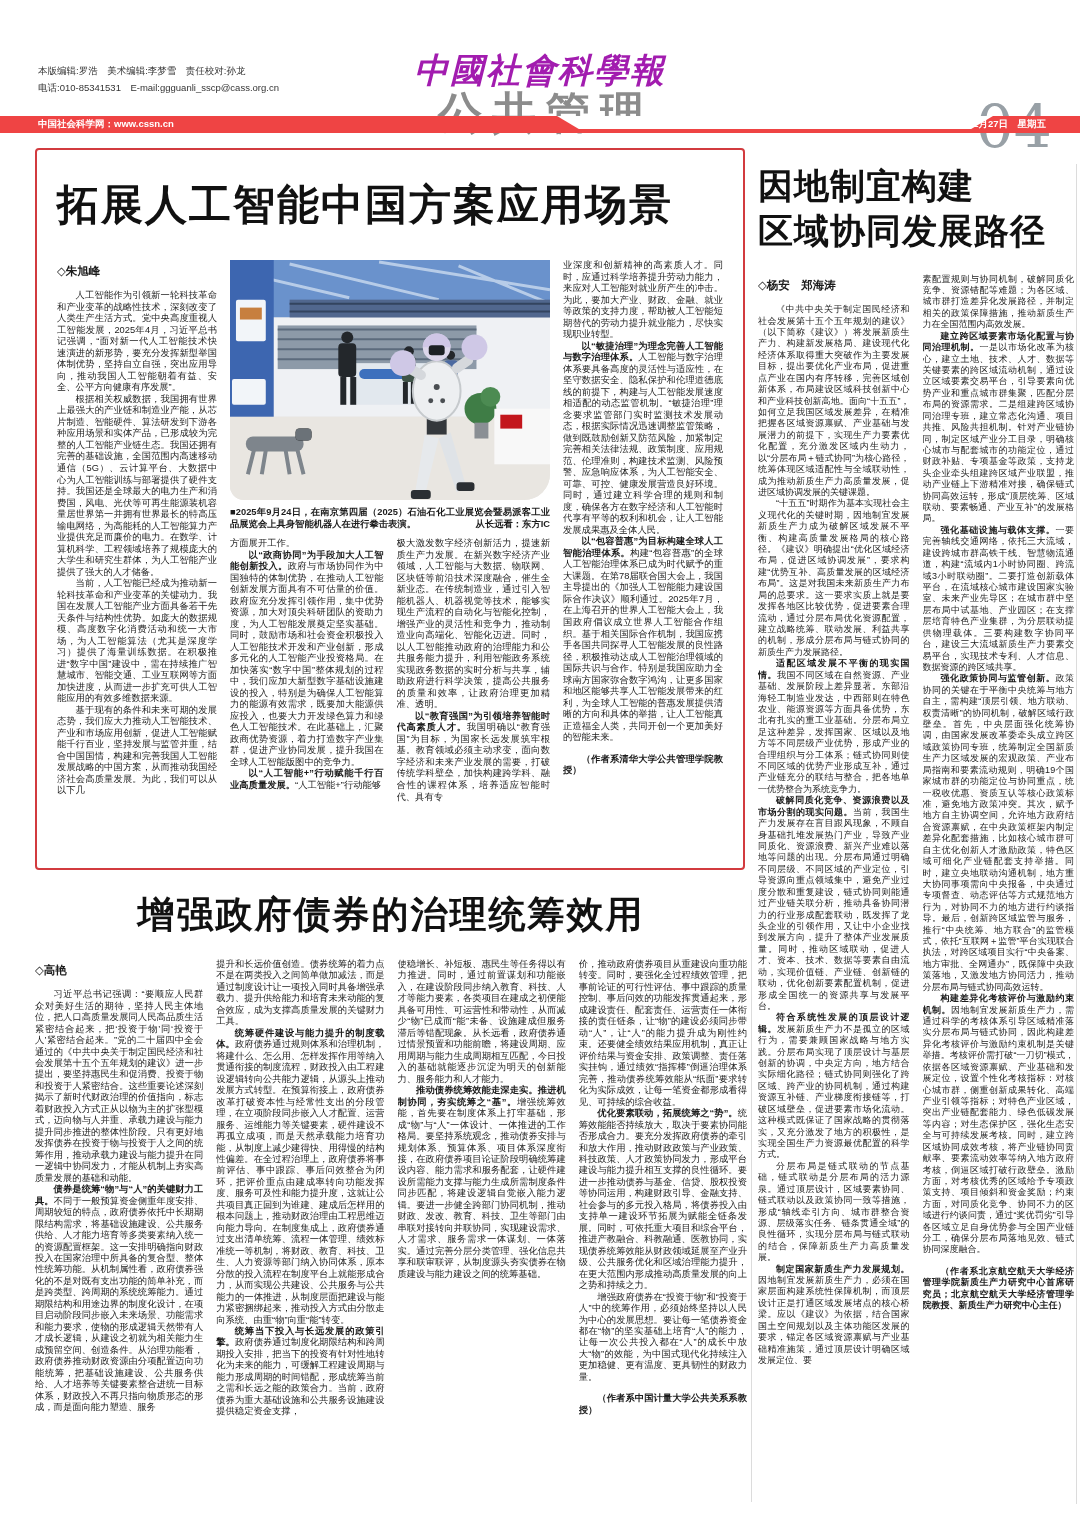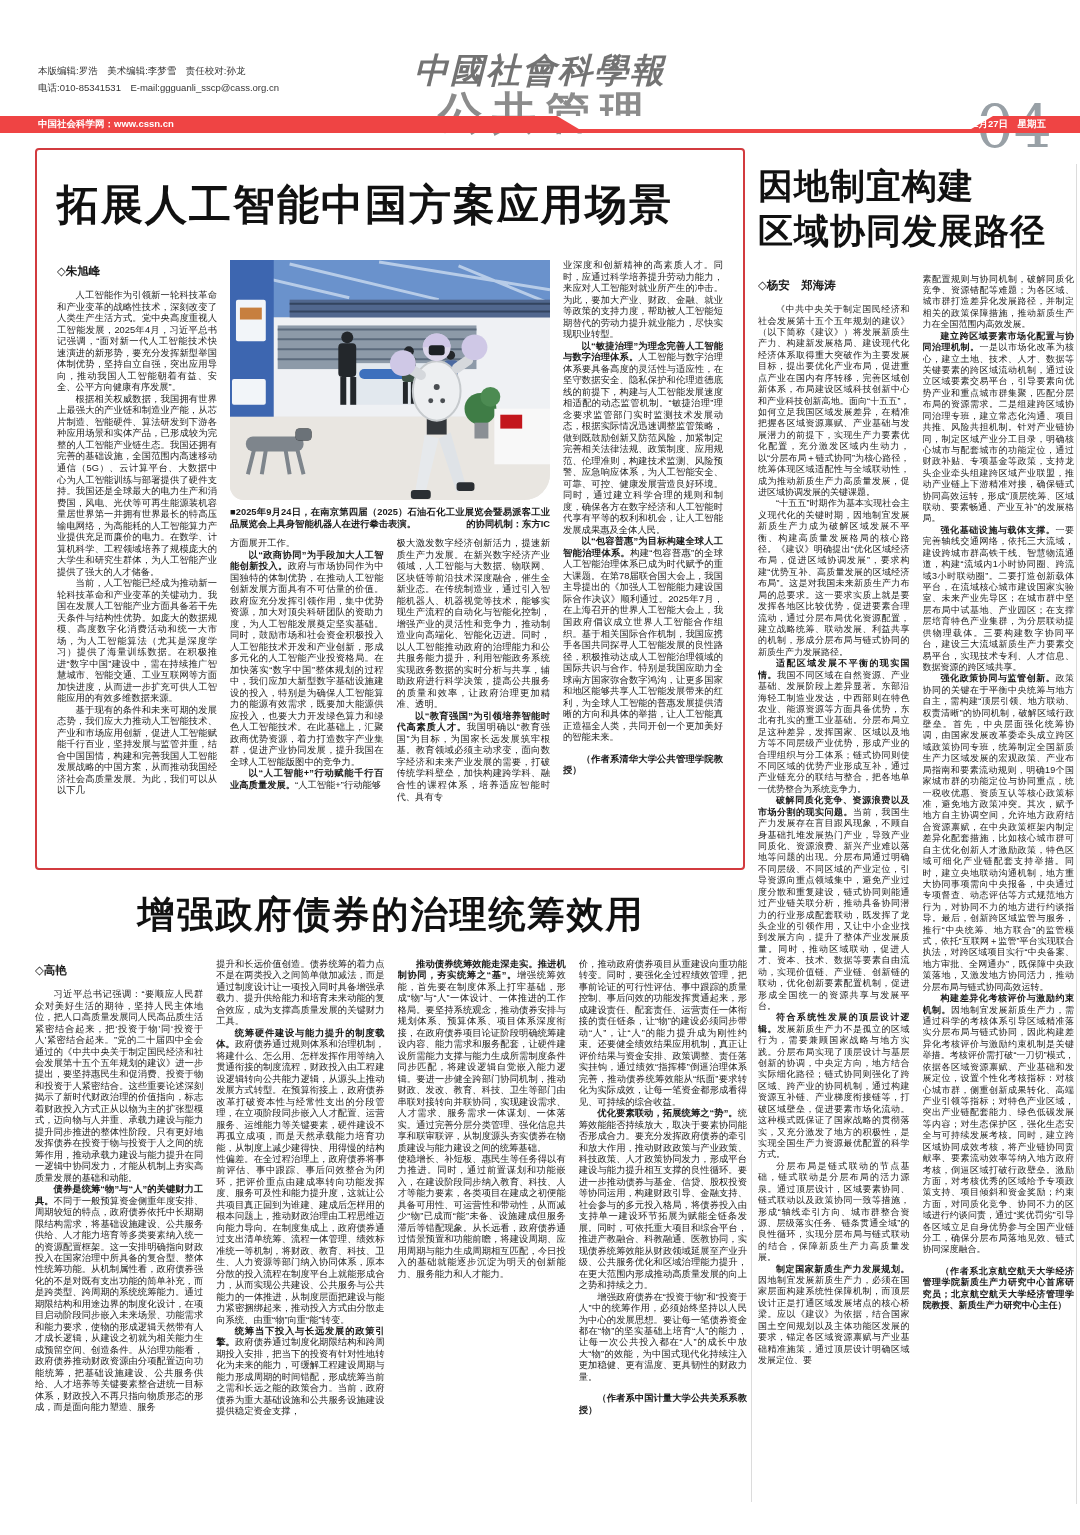--- a/index.html
+++ b/index.html
@@ -5,21 +5,21 @@
   html,body{margin:0;padding:0;}
   body{
     width:1080px;height:1535px;position:relative;background:#ffffff;
     font-family:"Liberation Sans","DejaVu Sans",sans-serif;color:#1c1c1c;
     overflow:hidden;
   }
   
   .ed-info{position:absolute;left:38px;top:62px;font-size:9.5px;line-height:1.8;color:#333;}
   .masthead{position:absolute;left:0;right:0;top:48px;text-align:center;
     font-family:"DejaVu Serif","Liberation Serif",serif;font-style:italic;font-weight:bold;
-    font-size:34px;color:#737373;letter-spacing:2px;}
+    font-size:34px;color:#a21caf;letter-spacing:2px;}
   .section-title{position:absolute;left:12px;right:0;top:84px;text-align:center;
     font-size:44px;font-weight:900;color:#8c8c8c;letter-spacing:10px;}
   .page-num{position:absolute;right:28px;top:56px;font-family:"DejaVu Serif","Liberation Serif",serif;
     font-size:60px;color:#98a0a6;font-weight:normal;margin-top:36px;}
   .redbar{position:absolute;left:0;top:116px;width:1080px;height:17px;background:#ef4444;}
   .redbar .notch{position:absolute;left:557px;top:0;width:436px;height:13px;background:#ffffff;
     -webkit-clip-path:polygon(0 0,100% 0,95% 100%,5% 100%);clip-path:polygon(0 0,100% 0,95% 100%,5% 100%);}
   .bar-left{position:absolute;left:38px;top:2px;color:#fff;font-size:9.5px;font-weight:bold;}
   .bar-right{position:absolute;right:34px;top:2px;color:#fff;font-size:9.5px;font-weight:bold;}
   
@@ -140,21 +140,21 @@
             <circle cx="208" cy="88" r="14" fill="#dcd6ea"></circle>
             <path d="M194 88 a14 14 0 0 1 28 0 z" fill="#cfc6e6"></path>
             <rect x="200" y="86" width="16" height="10" rx="3" fill="#1d2125"></rect>
             <circle cx="174" cy="104" r="13" fill="#cfc8e6"></circle>
             <circle cx="246" cy="88" r="13" fill="#cfc8e6"></circle>
           </g>
         </svg>
       </div>
       <div class="a1-caption">
         <span>■2025年9月24日，在南京第四届（2025）石油石化工业展览会暨易派客工业品展览会上具身智能机器人在进行拳击表演。</span>
-        <span class="credit">的协同机制：东方IC</span>
+        <span class="credit">从长远看：东方IC</span>
       </div>
       <div class="a1-twocol">
           <div class="col">
             <p class="para cont">方面展开工作。</p>
             <p class="para"><b class="lead">以“政商协同”为手段加大人工智能创新投入。</b>政府与市场协同作为中国独特的体制优势，在推动人工智能创新发展方面具有不可估量的价值。政府应充分发挥引领作用，集中优势资源，加大对顶尖科研团队的资助力度，为人工智能发展奠定坚实基础。同时，鼓励市场和社会资金积极投入人工智能技术开发和产业创新，形成多元化的人工智能产业投资格局。在加快落实“数字中国”整体规划的过程中，我们应加大新型数字基础设施建设的投入，特别是为确保人工智能算力的能源有效需求，既要加大能源供应投入，也要大力开发绿色算力和绿色人工智能技术。在此基础上，汇聚政商优势资源，着力打造数字产业集群，促进产业协同发展，提升我国在全球人工智能版图中的竞争力。</p>
             <p class="para"><b class="lead">以“人工智能+”行动赋能千行百业高质量发展。</b>“人工智能+”行动能够</p>
           </div>
           <div class="col">
             <p class="para cont">极大激发数字经济创新活力，提速新质生产力发展。在新兴数字经济产业领域，人工智能与大数据、物联网、区块链等前沿技术深度融合，催生全新业态。在传统制造业，通过引入智能机器人、机器视觉等技术，能够实现生产流程的自动化与智能化控制，增强产业的灵活性和竞争力，推动制造业向高端化、智能化迈进。同时，以人工智能推动政府的治理能力和公共服务能力提升，利用智能政务系统实现政务数据的实时分析与共享，辅助政府进行科学决策，提高公共服务的质量和效率，让政府治理更加精准、透明。</p>
             <p class="para"><b class="lead">以“教育强国”为引领培养智能时代高素质人才。</b>我国明确以“教育强国”为目标，为国家长远发展筑牢根基。教育领域必须主动求变，面向数字经济和未来产业发展的需要，打破传统学科壁垒，加快构建跨学科、融合性的课程体系，培养适应智能时代、具有专</p>
@@ -206,22 +206,22 @@
         <div class="byline">◇高艳</div>
         <p class="para">习近平总书记强调：“要顺应人民群众对美好生活的期待，坚持人民主体地位，把人口高质量发展同人民高品质生活紧密结合起来，把‘投资于物’同‘投资于人’紧密结合起来。”党的二十届四中全会通过的《中共中央关于制定国民经济和社会发展第十五个五年规划的建议》进一步提出，要坚持惠民生和促消费、投资于物和投资于人紧密结合。这些重要论述深刻揭示了新时代财政治理的价值指向，标志着财政投入方式正从以物为主的扩张型模式，迈向物与人并重、承载力建设与能力提升同步推进的整体性阶段。只有更好地发挥债券在投资于物与投资于人之间的统筹作用，推动承载力建设与能力提升在同一逻辑中协同发力，才能从机制上夯实高质量发展的基础和动能。</p>
         <p class="para"><b class="lead">债券是统筹“物”与“人”的关键财力工具。</b>不同于一般预算资金侧重年度安排、周期较短的特点，政府债券依托中长期期限结构需求，将基础设施建设、公共服务供给、人才能力培育等多类要素纳入统一的资源配置框架。这一安排明确指向财政投入在国家治理中所具备的复合型、整体性统筹功能。从机制属性看，政府债券强化的不是对既有支出功能的简单补充，而是跨类型、跨周期的系统统筹能力。通过期限结构和用途边界的制度化设计，在项目启动阶段同步嵌入未来场景、功能需求和能力要求，使物的形成逻辑天然带有人才成长逻辑，从建设之初就为相关能力生成预留空间、创造条件。从治理功能看，政府债券推动财政资源由分项配置迈向功能统筹，把基础设施建设、公共服务供给、人才培养等关键要素整合进统一目标体系，财政投入不再只指向物质形态的形成，而是面向能力塑造、服务</p>
       </div>
       <div class="col">
         <p class="para cont">提升和长远价值创造。债券统筹的着力点不是在两类投入之间简单做加减法，而是通过制度设计让一项投入同时具备增强承载力、提升供给能力和培育未来动能的复合效应，成为支撑高质量发展的关键财力工具。</p>
         <p class="para"><b class="lead">统筹硬件建设与能力提升的制度载体。</b>政府债券通过规则体系和治理机制，将建什么、怎么用、怎样发挥作用等纳入贯通衔接的制度流程，财政投入由工程建设逻辑转向公共能力逻辑，从源头上推动发展方式转型。在预算衔接上，政府债券改革打破资本性与经常性支出的分段管理，在立项阶段同步嵌入人才配置、运营服务、运维能力等关键要素，硬件建设不再孤立成项，而是天然承载能力培育功能，从制度上减少建得快、用得慢的结构性偏差。在全过程治理上，政府债券将事前评估、事中跟踪、事后问效整合为闭环，把评价重点由建成率转向功能发挥度、服务可及性和能力提升度，这就让公共项目真正回到为谁建、建成后怎样用的根本问题上，推动财政治理由工程思维迈向能力导向。在制度集成上，政府债券通过支出清单统筹、流程一体管理、绩效标准统一等机制，将财政、教育、科技、卫生、人力资源等部门纳入协同体系，原本分散的投入流程在制度平台上就能形成合力，从而实现公共建设、公共服务与公共能力的一体推进，从制度层面把建设与能力紧密捆绑起来，推动投入方式由分散走向系统、由重“物”向重“能”转变。</p>
         <p class="para"><b class="lead">统筹当下投入与长远发展的政策引擎。</b>政府债券通过制度化期限结构和跨周期投入安排，把当下的投资有针对性地转化为未来的能力，可缓解工程建设周期与能力形成周期的时间错配，形成统筹当前之需和长远之能的政策合力。当前，政府债券为重大基础设施和公共服务设施建设提供稳定资金支撑，</p>
       </div>
       <div class="col">
+        <p class="para cont">使稳增长、补短板、惠民生等任务得以有力推进。同时，通过前置谋划和功能嵌入，在建设阶段同步纳入教育、科技、人才等能力要素，各类项目在建成之初便能具备可用性、可运营性和带动性，从而减少“物”已成而“能”未备、设施建成但服务滞后等错配现象。从长远看，政府债券通过情景预置和功能前瞻，将建设周期、应用周期与能力生成周期相互匹配，今日投入的基础就能逐步沉淀为明天的创新能力、服务能力和人才能力。</p>
         <p class="para"><b class="lead">推动债券统筹效能走深走实。推进机制协同，夯实统筹之“基”。</b>增强统筹效能，首先要在制度体系上打牢基础，形成“物”与“人”一体设计、一体推进的工作格局。要坚持系统观念，推动债券安排与规划体系、预算体系、项目体系深度衔接，在政府债券项目论证阶段明确统筹建设内容、能力需求和服务配套，让硬件建设所需能力支撑与能力生成所需制度条件同步匹配，将建设逻辑自觉嵌入能力逻辑。要进一步健全跨部门协同机制，推动财政、发改、教育、科技、卫生等部门由串联对接转向并联协同，实现建设需求、人才需求、服务需求一体谋划、一体落实。通过完善分层分类管理、强化信息共享和联审联评，从制度源头夯实债券在物质建设与能力建设之间的统筹基础。</p>
-        <p class="para cont">使稳增长、补短板、惠民生等任务得以有力推进。同时，通过前置谋划和功能嵌入，在建设阶段同步纳入教育、科技、人才等能力要素，各类项目在建成之初便能具备可用性、可运营性和带动性，从而减少“物”已成而“能”未备、设施建成但服务滞后等错配现象。从长远看，政府债券通过情景预置和功能前瞻，将建设周期、应用周期与能力生成周期相互匹配，今日投入的基础就能逐步沉淀为明天的创新能力、服务能力和人才能力。</p>
       </div>
       <div class="col">
         <p class="para cont">价，推动政府债券项目从重建设向重功能转变。同时，要强化全过程绩效管理，把事前论证的可行性评估、事中跟踪的质量控制、事后问效的功能发挥贯通起来，形成建设责任、配套责任、运营责任一体衔接的责任链条，让“物”的建设必须同步带动“人”，让“人”的能力提升成为刚性约束。还要健全绩效结果应用机制，真正让评价结果与资金安排、政策调整、责任落实挂钩，通过绩效“指挥棒”倒逼治理体系完善，推动债券统筹效能从“纸面”要求转化为实际成效，让每一笔资金都形成看得见、可持续的综合收益。</p>
         <p class="para"><b class="lead">优化要素联动，拓展统筹之“势”。</b>统筹效能能否持续放大，取决于要素协同能否形成合力。要充分发挥政府债券的牵引和放大作用，推动财政政策与产业政策、科技政策、人才政策协同发力，形成平台建设与能力提升相互支撑的良性循环。要进一步推动债券与基金、信贷、股权投资等协同运用，构建财政引导、金融支持、社会参与的多元投入格局，将债券投入由支持单一建设环节拓展为赋能全链条发展。同时，可依托重大项目和综合平台，推进产教融合、科教融通、医教协同，实现债券统筹效能从财政领域延展至产业升级、公共服务优化和区域治理能力提升，在更大范围内形成推动高质量发展的向上之势和持续之力。</p>
         <p class="para">增强政府债券在“投资于物”和“投资于人”中的统筹作用，必须始终坚持以人民为中心的发展思想。要让每一笔债券资金都在“物”的坚实基础上培育“人”的能力，让每一次公共投入都在“人”的成长中放大“物”的效能，为中国式现代化持续注入更加稳健、更有温度、更具韧性的财政力量。</p>
         <p class="para author">（作者系中国计量大学公共关系系教授）</p>
       </div>
     </div>
 </div>
 

